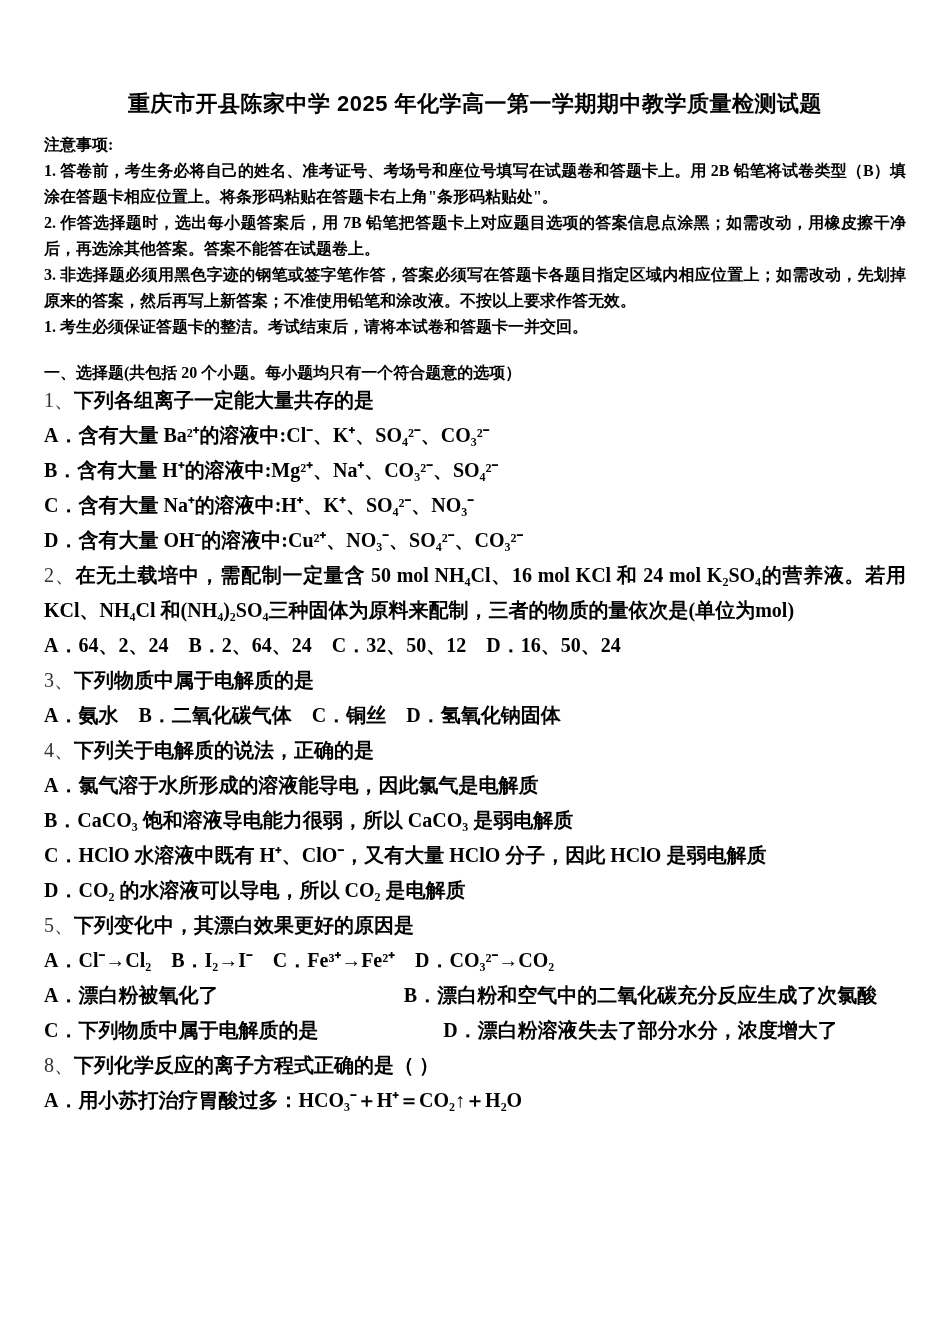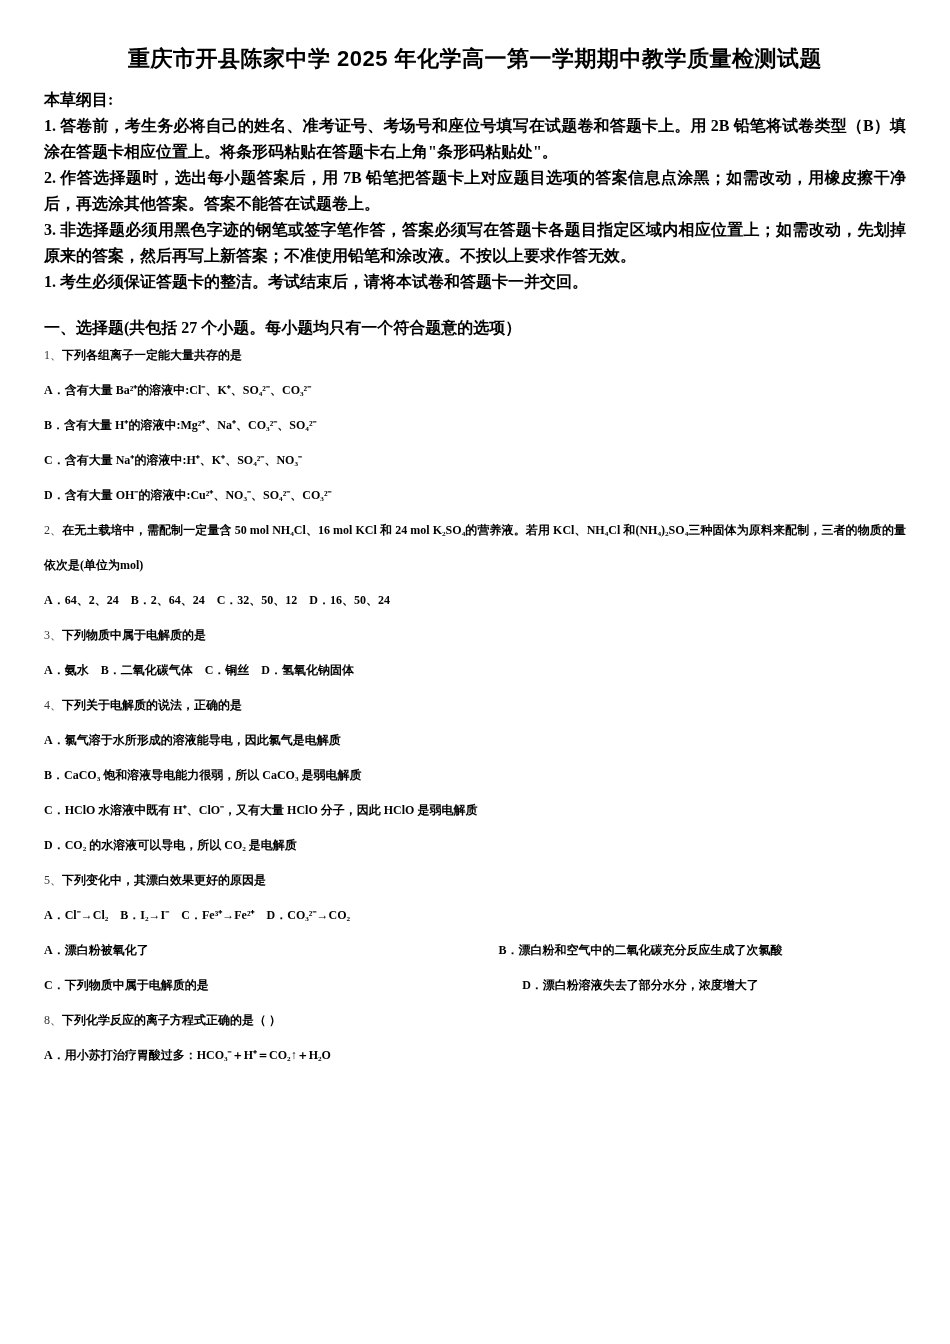--- a/index.html
+++ b/index.html
@@ -3,21 +3,21 @@
 <meta charset="utf-8">
 <style>
   * { margin: 0; padding: 0; box-sizing: border-box; }
   html, body { background: #ffffff; }
   body {
     width: 950px; height: 1344px;
     color: #000000;
     font-family: "Liberation Serif", serif;
     overflow: hidden;
   }
-  .page { width: 950px; height: 1088px; padding: 45px 44px 0 44px; }
+  .page { width: 950px; height: 1088px; padding: 90px 44px 0 44px; }
 
   .title {
     font-family: "Liberation Sans", sans-serif;
     font-size: 22px; font-weight: 700;
     text-align: center; line-height: 28px;
     margin-bottom: 14px;
     letter-spacing: 0.5px;
   }
 
   .notice p {
@@ -25,44 +25,44 @@
     line-height: 26px; text-align: justify;
   }
 
   .section-heading {
     margin-top: 23px;
     font-size: 16px; font-weight: 700;
     line-height: 20px;
   }
 
   .qline {
-    font-size: 12px; line-height: 35px;
+    font-size: 20px; line-height: 35px;
     font-weight: 700; text-align: justify; font-family: Liberation Serif, serif;
   }
   .qnum { font-weight: 400; color: #333333; }
   .optrow { display: flex; }
   .optrow .col-a { width: 331px; flex: none; text-align: left; }
   .optrow .col-b { flex: 1; text-align: center; }
 </style>
 </head>
 <body>
 
 <div class="page">
 
   <h1 class="title">重庆市开县陈家中学 2025 年化学高一第一学期期中教学质量检测试题</h1>
 
   <div class="notice">
-    <p>本草纲目:</p>
+    <p>注意事项:</p>
     <p>1. 答卷前，考生务必将自己的姓名、准考证号、考场号和座位号填写在试题卷和答题卡上。用 2B 铅笔将试卷类型（B）填涂在答题卡相应位置上。将条形码粘贴在答题卡右上角"条形码粘贴处"。</p>
     <p>2. 作答选择题时，选出每小题答案后，用 7B 铅笔把答题卡上对应题目选项的答案信息点涂黑；如需改动，用橡皮擦干净后，再选涂其他答案。答案不能答在试题卷上。</p>
     <p>3. 非选择题必须用黑色字迹的钢笔或签字笔作答，答案必须写在答题卡各题目指定区域内相应位置上；如需改动，先划掉原来的答案，然后再写上新答案；不准使用铅笔和涂改液。不按以上要求作答无效。</p>
     <p>1. 考生必须保证答题卡的整洁。考试结束后，请将本试卷和答题卡一并交回。</p>
   </div>
 
-  <p class="section-heading">一、选择题(共包括 27 个小题。每小题均只有一个符合题意的选项）</p>
+  <p class="section-heading">一、选择题(共包括 20 个小题。每小题均只有一个符合题意的选项）</p>
 
   <div class="questions">
 
     <div>
       <p class="qline"><span class="qnum">1、</span><span>下列各组离子一定能大量共存的是</span></p>
       <p class="qline">A．含有大量 Ba²⁺的溶液中:Cl⁻、K⁺、SO₄²⁻、CO₃²⁻</p>
       <p class="qline">B．含有大量 H⁺的溶液中:Mg²⁺、Na⁺、CO₃²⁻、SO₄²⁻</p>
       <p class="qline">C．含有大量 Na⁺的溶液中:H⁺、K⁺、SO₄²⁻、NO₃⁻</p>
       <p class="qline">D．含有大量 OH⁻的溶液中:Cu²⁺、NO₃⁻、SO₄²⁻、CO₃²⁻</p>
     </div>

